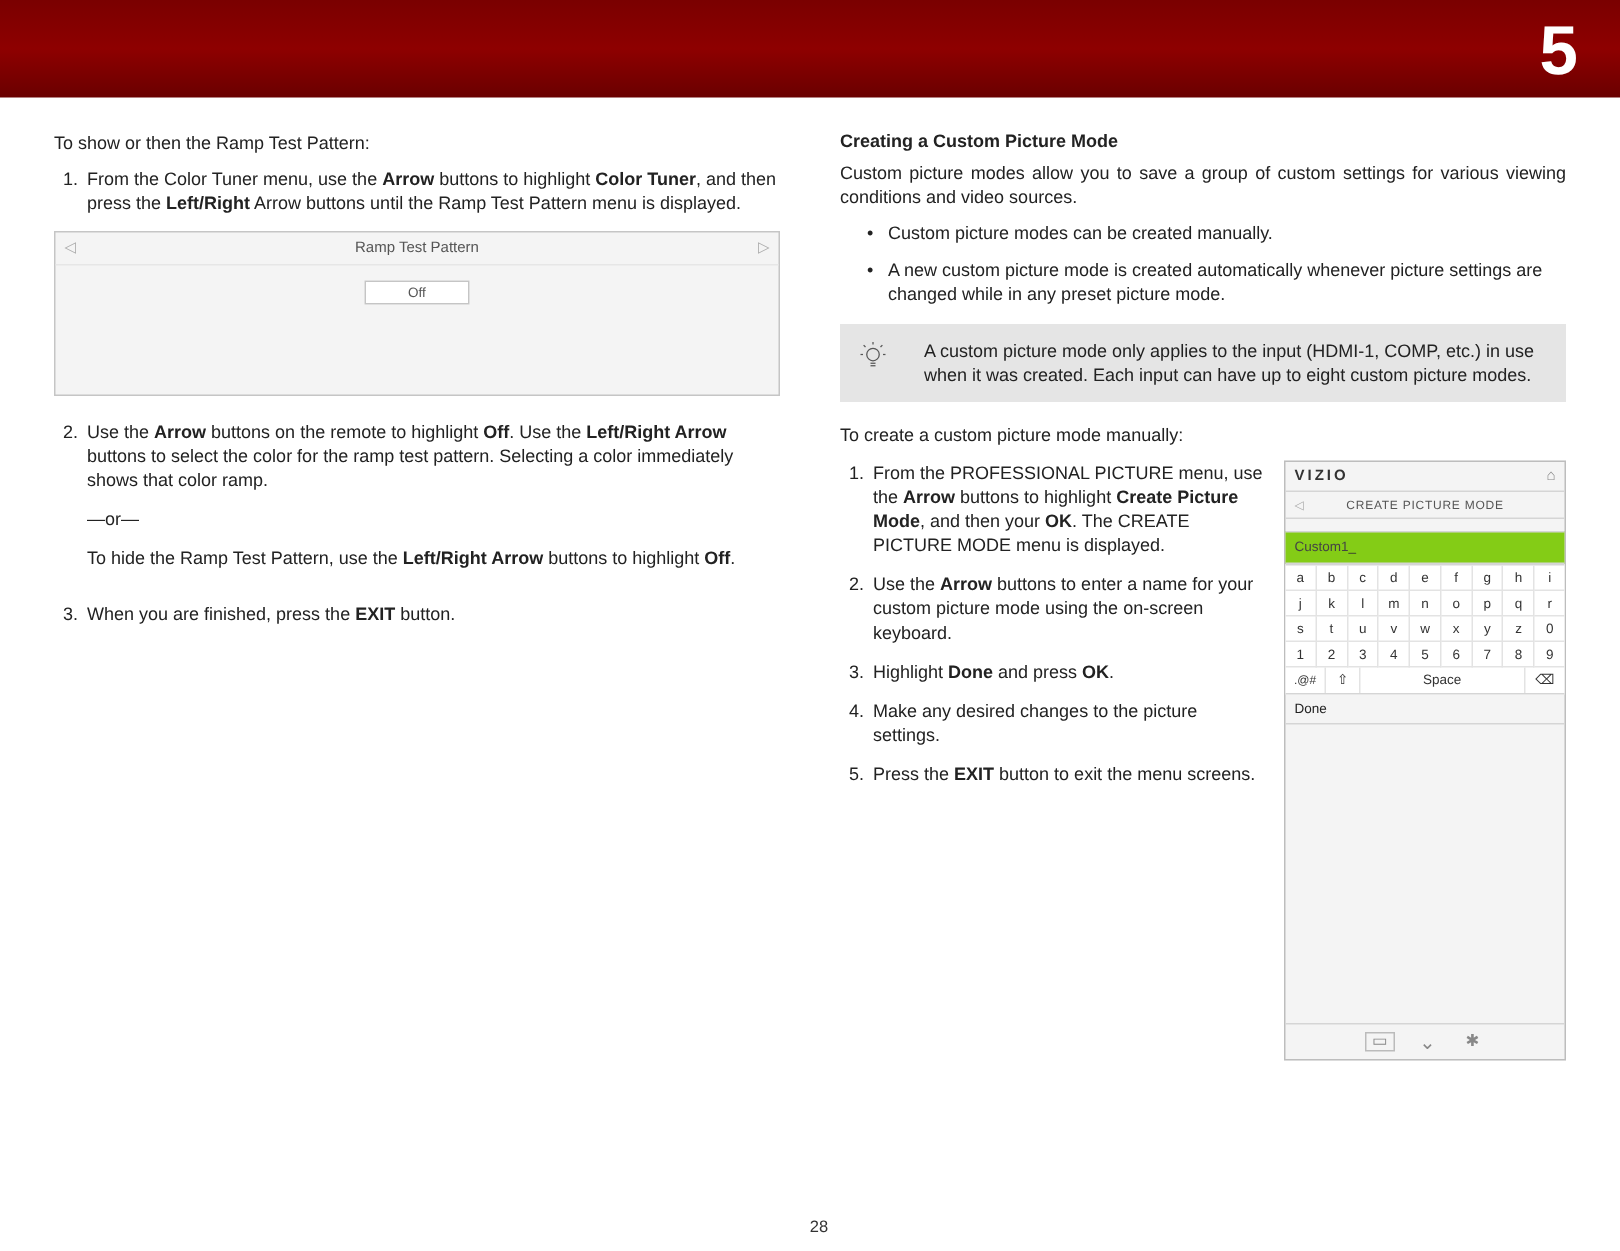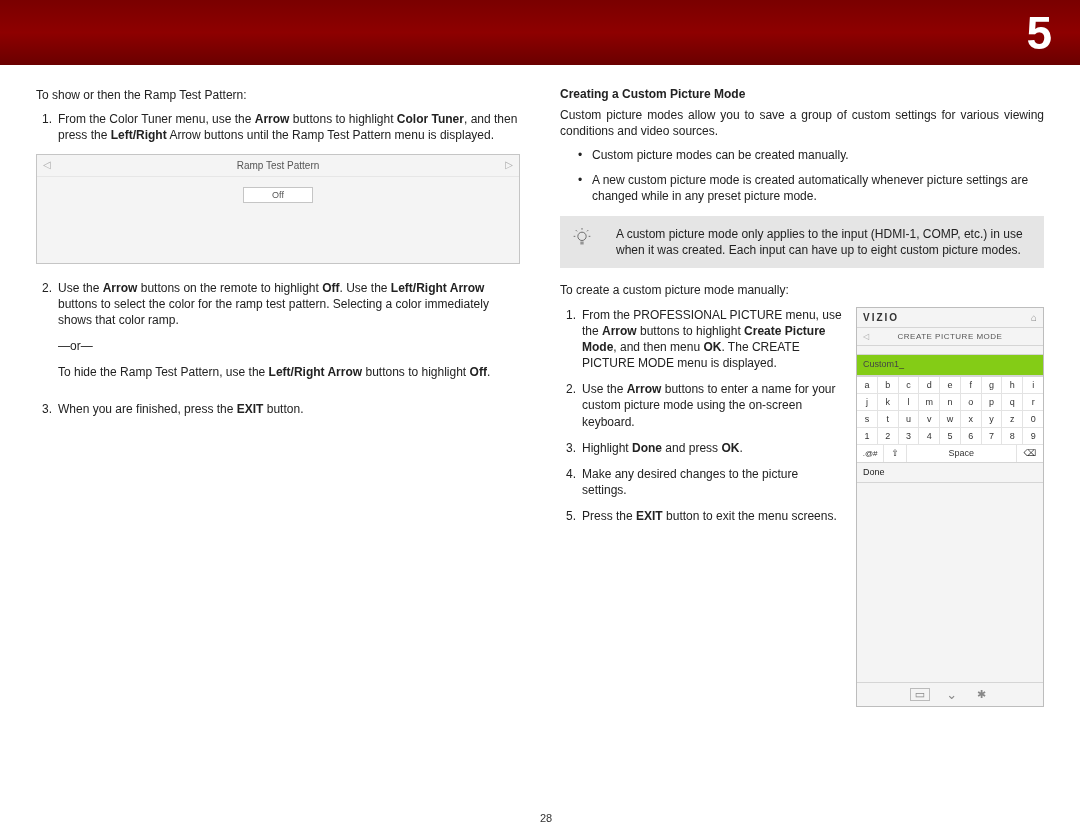--- a/index.html
+++ b/index.html
@@ -261,21 +261,21 @@
     </div>
 
     <p class="para">To create a custom picture mode manually:</p>
 
     <div class="right-lower">
       <div class="steps-right">
         <ol class="steps">
           <li>
             <span class="num">1.</span>
             <span class="txt">
-              <span>From the PROFESSIONAL PICTURE menu, use the </span><span class="bold">Arrow</span><span> buttons to highlight </span><span class="bold">Create Picture Mode</span><span>, and then menu </span><span class="bold">OK</span><span>. The CREATE PICTURE MODE menu is displayed.</span>
+              <span>From the PROFESSIONAL PICTURE menu, use the </span><span class="bold">Arrow</span><span> buttons to highlight </span><span class="bold">Create Picture Mode</span><span>, and then your </span><span class="bold">OK</span><span>. The CREATE PICTURE MODE menu is displayed.</span>
             </span>
           </li>
           <li>
             <span class="num">2.</span>
             <span class="txt">
               <span>Use the </span><span class="bold">Arrow</span><span> buttons to enter a name for your custom picture mode using the on-screen keyboard.</span>
             </span>
           </li>
           <li>
             <span class="num">3.</span>

